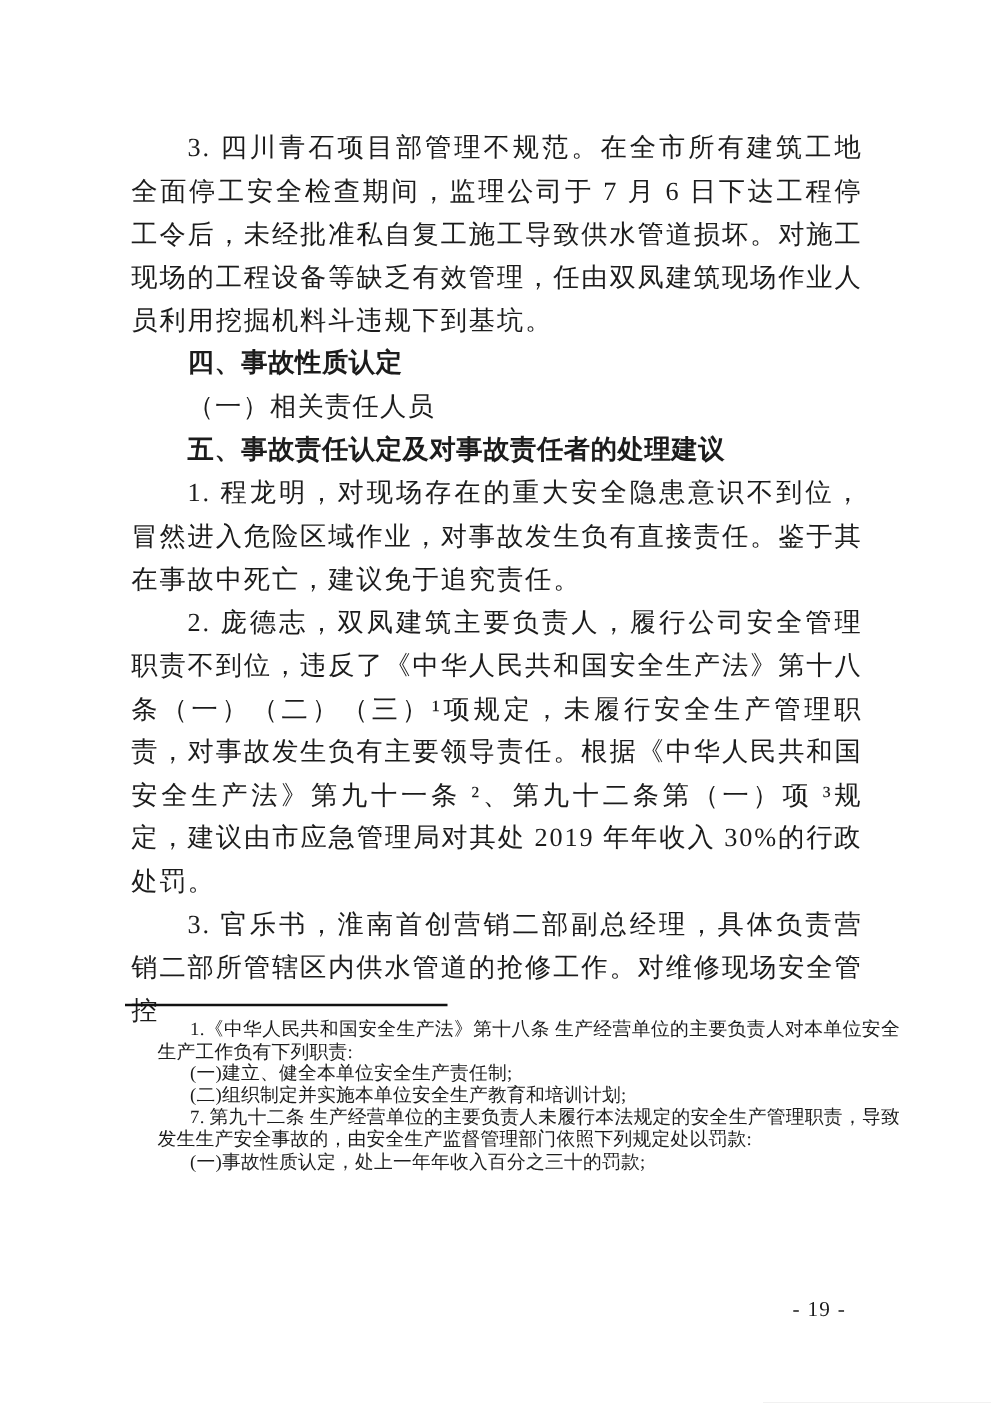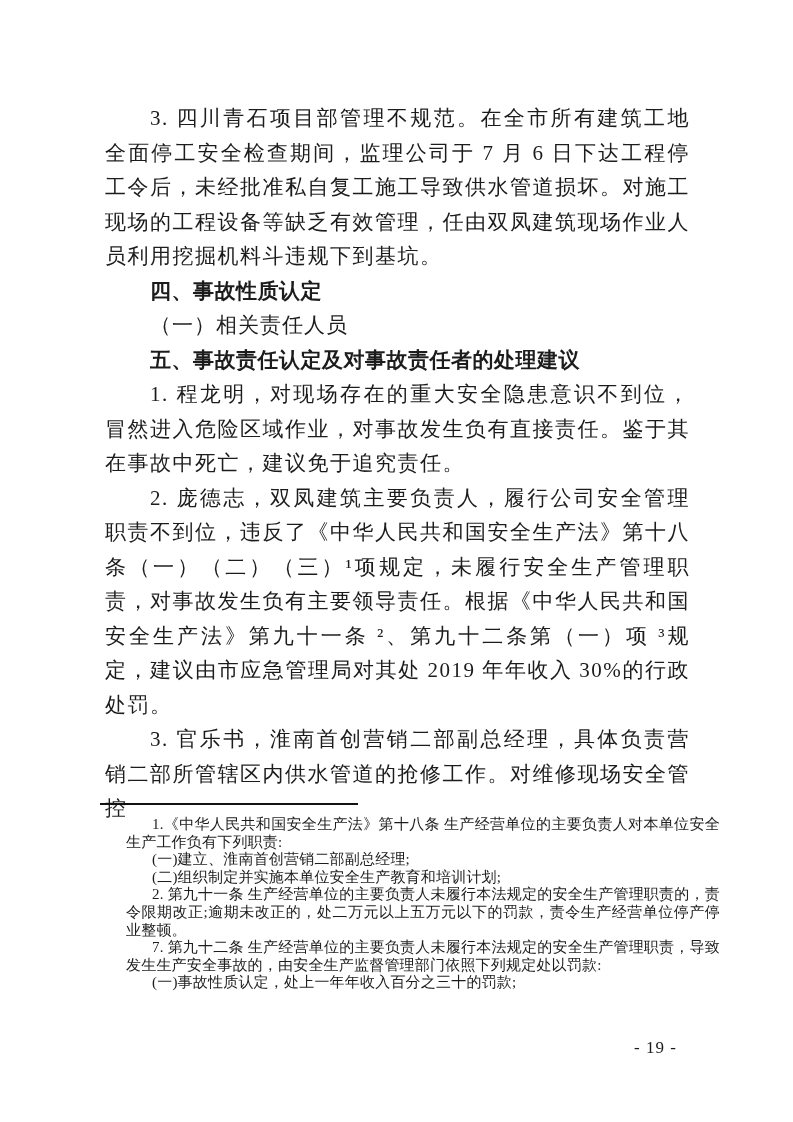--- a/index.html
+++ b/index.html
@@ -94,26 +94,25 @@
       <p class="para style-normal">3. 官乐书，淮南首创营销二部副总经理，具体负责营销二部所管辖区内供水管道的抢修工作。对维修现场安全管控</p>
 
   </main>
 
   <hr class="footnote-rule">
 
   <section class="footnotes">
 
       <p class="footnote-para">1.《中华人民共和国安全生产法》第十八条  生产经营单位的主要负责人对本单位安全生产工作负有下列职责:</p>
 
-      <p class="footnote-para">(一)建立、淮南首创营销二部副总经理;</p>
+      <p class="footnote-para">(一)建立、健全本单位安全生产责任制;</p>
 
       <p class="footnote-para">(二)组织制定并实施本单位安全生产教育和培训计划;</p>
 
 
-      <p class="footnote-para">2. 第九十一条  生产经营单位的主要负责人未履行本法规定的安全生产管理职责的，责令限期改正;逾期未改正的，处二万元以上五万元以下的罚款，责令生产经营单位停产停业整顿。</p>
 
       <p class="footnote-para">7. 第九十二条  生产经营单位的主要负责人未履行本法规定的安全生产管理职责，导致发生生产安全事故的，由安全生产监督管理部门依照下列规定处以罚款:</p>
 
       <p class="footnote-para">(一)事故性质认定，处上一年年收入百分之三十的罚款;</p>
 
   </section>
 
   <div class="page-number">- 19 -</div>
 
 </div>

